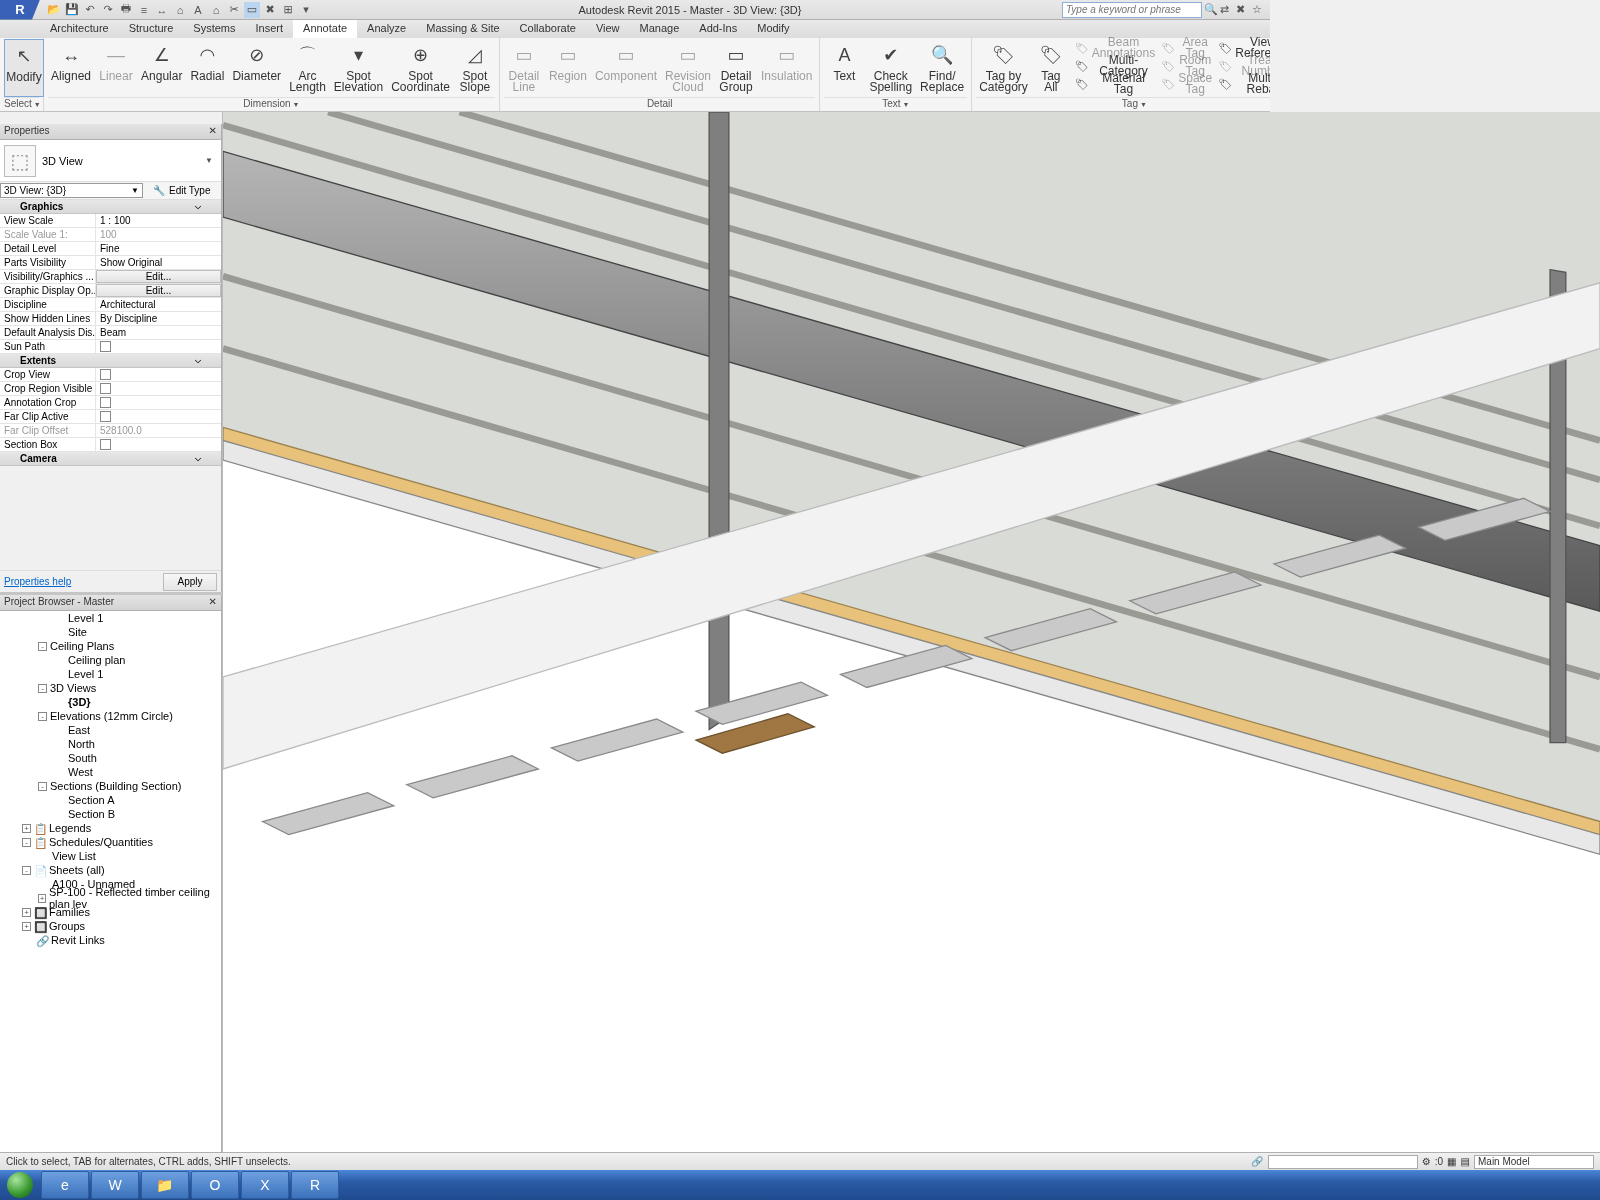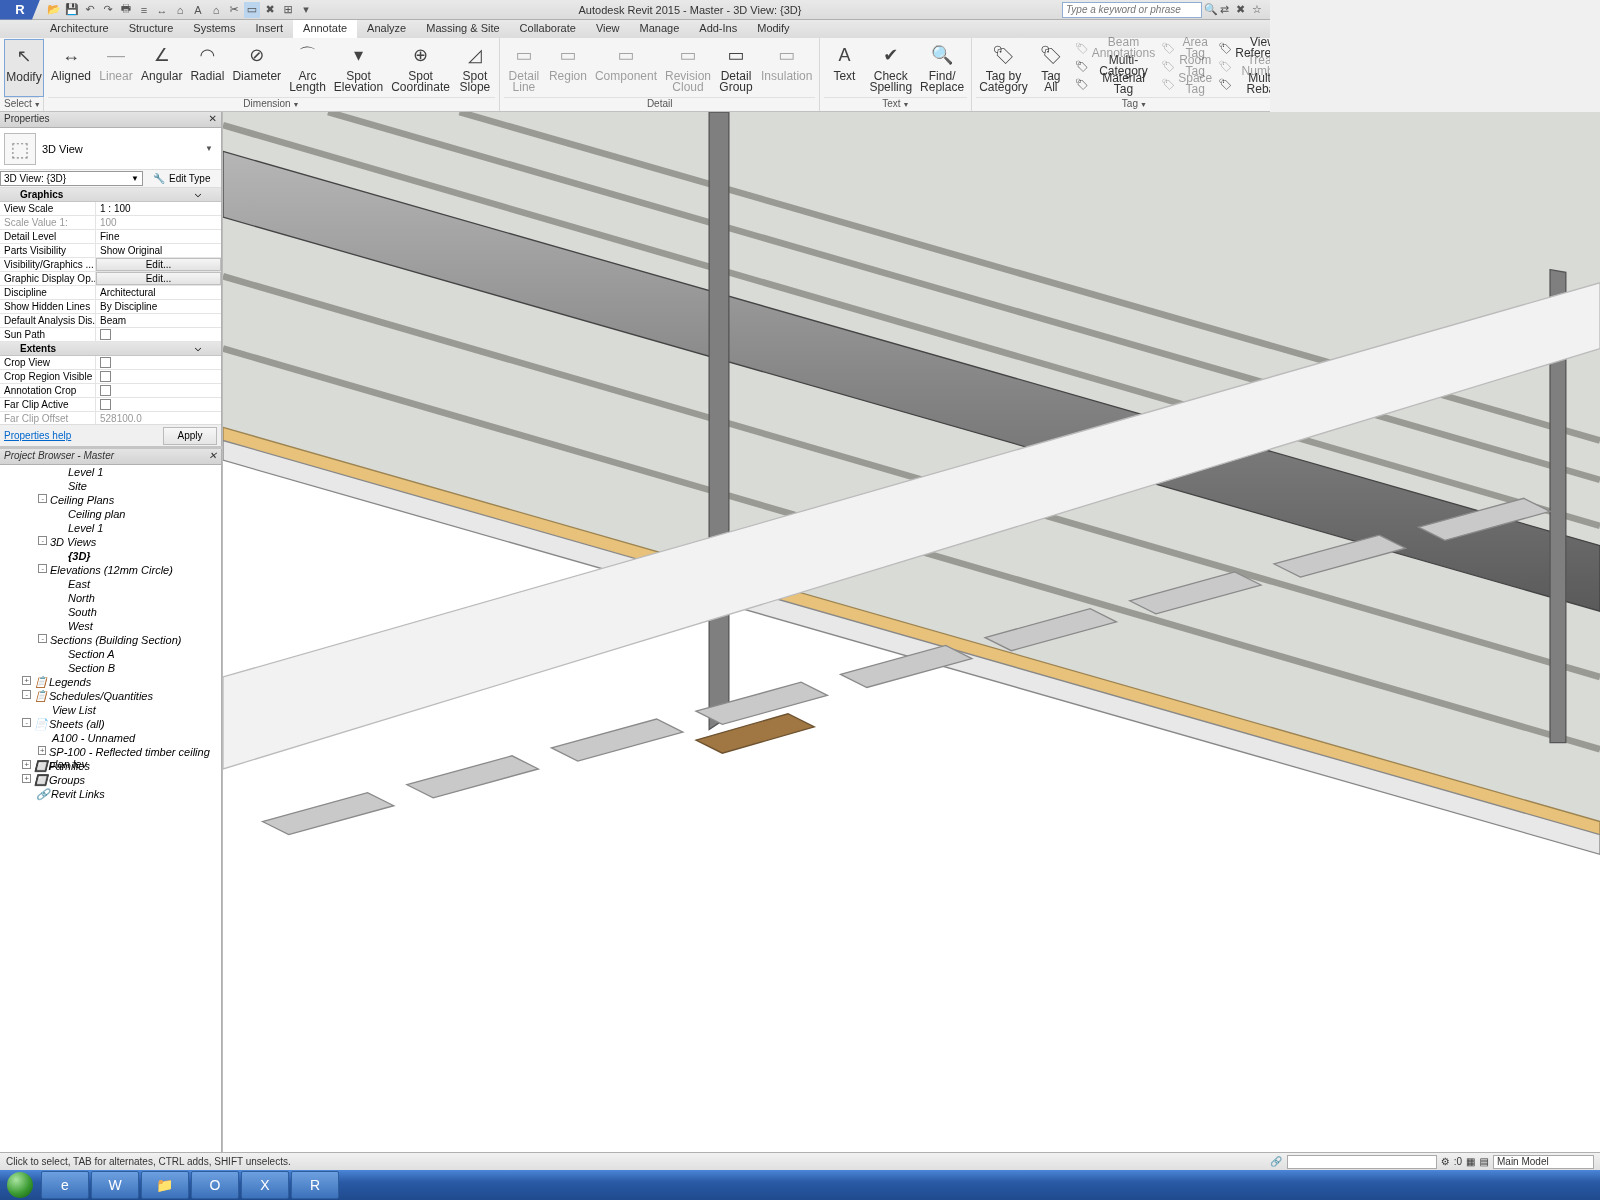--- a/index.html
+++ b/index.html
@@ -58,40 +58,40 @@
 .prow .pv{flex:1;padding:0 4px;font-size:10px;display:flex;align-items:center;}
 .prow .pv.btn{background:linear-gradient(#f5f5f5,#e3e3e3);justify-content:center;border:1px solid #bfbfbf;margin:0;font-size:10px;}
 .prow.dis .pn,.prow.dis .pv{color:#999;}
 .prop-foot{height:22px;display:flex;align-items:center;padding:0 4px;background:#f0f0f0;border-top:1px solid #ddd;}
 .prop-foot a{color:#0066cc;font-size:10px;text-decoration:underline;}
 .prop-foot .applybtn{margin-left:auto;width:54px;height:18px;border:1px solid #bbb;background:linear-gradient(#f7f7f7,#e5e5e5);font-size:10px;display:flex;align-items:center;justify-content:center;}
 .chk{width:11px;height:11px;border:1px solid #888;background:#fff;}
 
 
 .browser { flex:1; overflow:auto; background:#fff; font-size:11px; }
-.bnode { padding:1px 0 1px 6px; display:flex; align-items:flex-start; gap:3px; height:14px; cursor:pointer;}
+.bnode { padding:1px 0 1px 6px; display:flex; align-items:center; gap:3px; height:14px; cursor:pointer;}
 .bnode .exp { width:9px; height:9px; border:1px solid #888; font-size:8px; line-height:7px; text-align:center; color:#555;}
 .bnode .bic{width:12px;height:10px;}
 .bnode.sel{font-weight:bold;}
 .ind1{padding-left:22px;} .ind2{padding-left:38px;} .ind3{padding-left:54px;}
 
 
 .viewport { flex:1; position:relative; background:#fff; overflow:hidden; border-left:1px solid #bbb;}
 .viewport svg{position:absolute;inset:0;}
 
 
 .viewctrl{position:absolute;left:0;right:0;bottom:0;height:18px;background:#f5f5f5;border-top:1px solid #c0c0c0;padding-left:20px;display:flex;align-items:center;gap:5px;}
 .viewctrl .s{font-size:10px;padding:0 6px;}
 .viewctrl .vbtn{width:14px;height:14px;font-size:10px;color:#555;cursor:pointer;display:flex;align-items:center;justify-content:center;}
 
 
 .statusbar{position:absolute;left:0;right:0;bottom:30px;height:18px;background:linear-gradient(#f1f1f1,#e0e0e0);border-top:1px solid #b0b0b0;display:flex;align-items:center;padding:0 6px;font-size:10px;color:#333;}
 .statusbar .sbr{margin-left:auto;display:flex;align-items:center;gap:4px;}
 .statusbar .sel2{width:150px;height:14px;border:1px solid #aaa;background:#fff;font-size:10px;padding:0 3px;}
-.statusbar .sel3{width:101px;height:14px;border:1px solid #aaa;background:#fff;font-size:10px;padding:0 3px;}
+.statusbar .sel3{width:120px;height:14px;border:1px solid #aaa;background:#fff;font-size:10px;padding:0 3px;}
 
 
 .taskbar{position:absolute;left:0;right:0;bottom:0;height:30px;background:linear-gradient(#4b86d8,#2a5aa5 40%,#1f4a8e);display:flex;align-items:center;}
 .startbtn{width:40px;height:30px;display:flex;align-items:center;justify-content:center;}
 .startorb{width:26px;height:26px;border-radius:50%;background:radial-gradient(circle at 35% 30%,#a9e5a1,#3c9b33 55%,#0f5a0b);}
 .tbtn{width:48px;height:28px;margin:1px;background:linear-gradient(#6da0e0,#3c72bb);border:1px solid #2f5e9e;border-radius:2px;display:flex;align-items:center;justify-content:center;font-size:14px;color:#fff;}
 
 .vsplit{height:3px;background:#c5c5c5;cursor:row-resize;}
 </style>
 </head>
@@ -327,21 +327,21 @@
           </div>
         </div>
     </div>
     <div class="panel-caption">Color Fill</div>
   </div>
 </div>
 
 <div class="clientarea">
 
   <div style="width:222px;display:flex;flex-direction:column;">
-    <div class="prop-panel" style="height:334px;">
+    <div class="prop-panel" style="height:468px;margin-top:12px;">
       <div class="panel-hdr">
         <span>Properties</span>
           <span class="x">✕</span>
       </div>
       <div class="prop-type">
         <div class="cube">⬚</div>
         <div class="nm">3D View</div>
         <div class="dd">▼</div>
       </div>
       <div class="prop-row2">
@@ -431,21 +431,21 @@
             </div>
           </div>
           <div class="pgrp-hdr">Camera<span class="arr">⌵</span></div>
         </div>
       <div class="prop-foot">
         <a href="#">Properties help</a>
         <div class="applybtn">Apply</div>
       </div>
     </div>
     <div class="vsplit"></div>
-    <div class="prop-panel" style="flex:1;font-style:italic;">
+    <div class="prop-panel" style="flex:1;">
       <div class="panel-hdr">
         <span>Project Browser - Master</span>
           <span class="x">✕</span>
       </div>
       <div class="browser" id="browser-tree">
           <div class="bnode ind3 ">
             <span style="width:11px;"></span>
             <span>Level 1</span>
           </div>
           <div class="bnode ind3 ">

